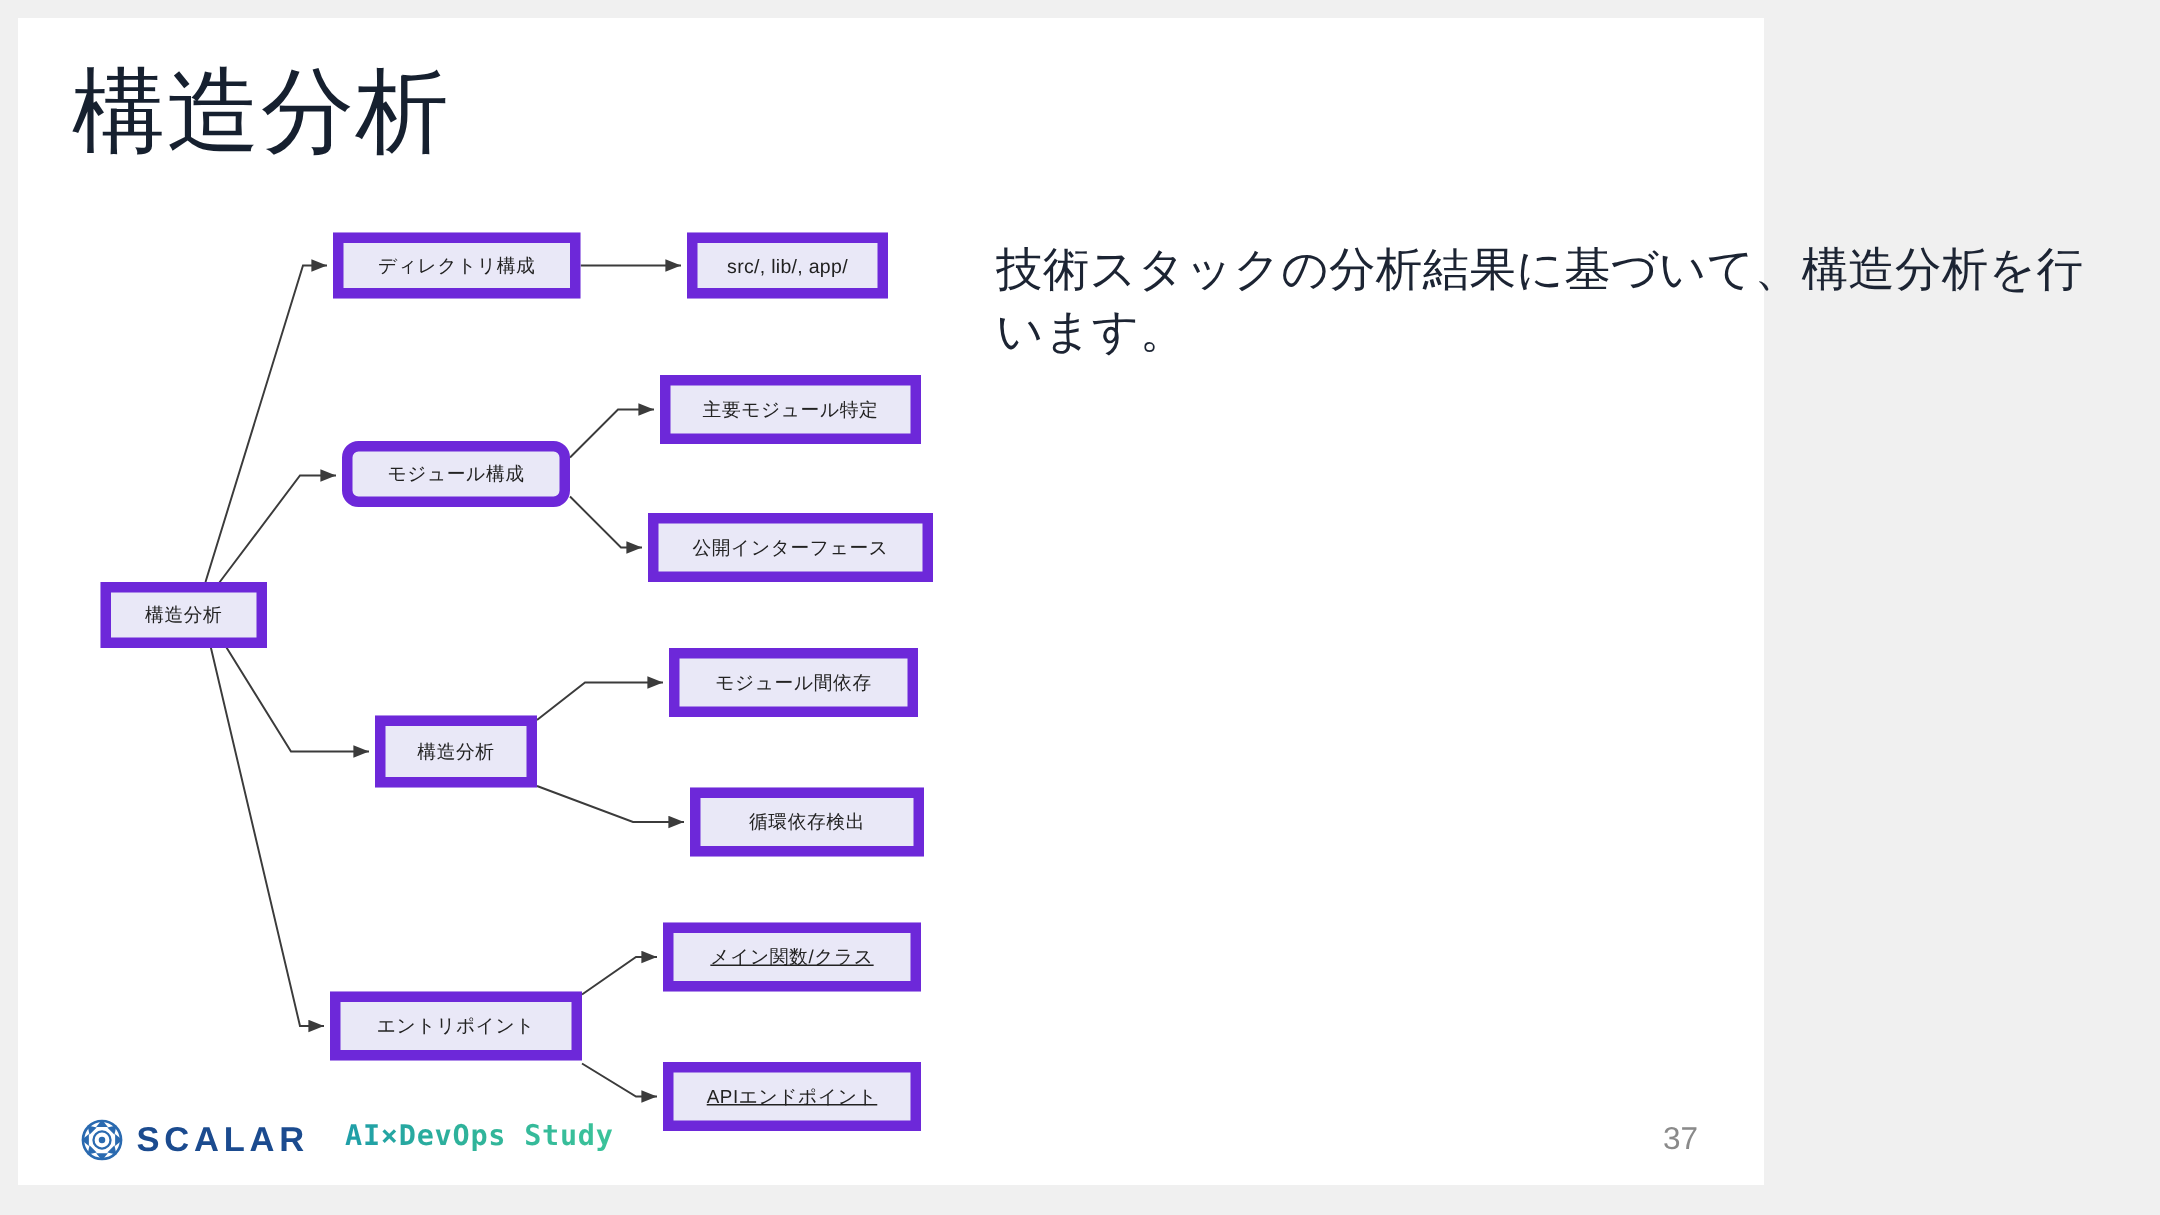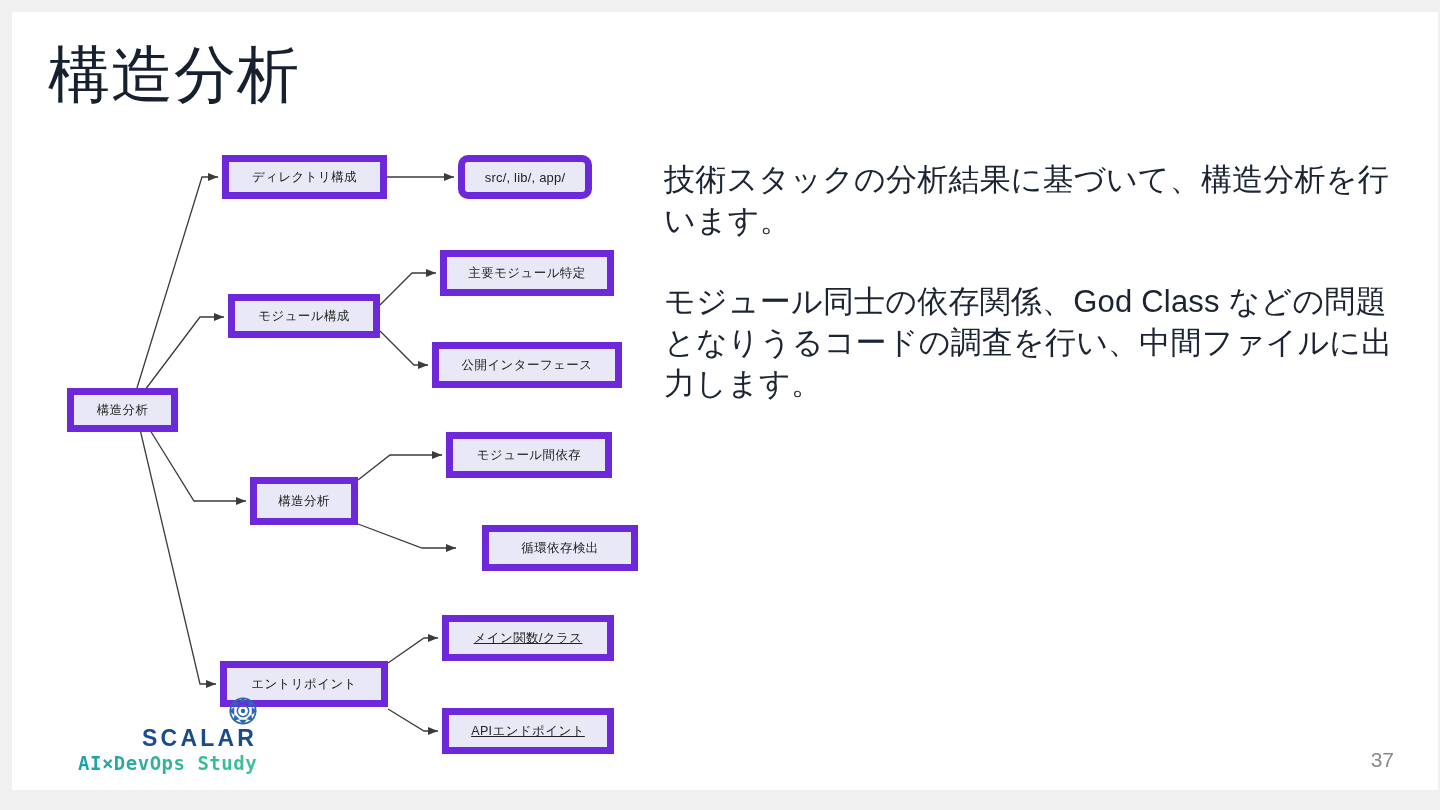--- a/index.html
+++ b/index.html
@@ -5,21 +5,21 @@
   html,body{margin:0;padding:0;}
   body{
     width:1440px;height:810px;
     background:#f0f0f0;
     font-family:"Liberation Sans","DejaVu Sans",sans-serif;
     overflow:hidden;
   }
   #slide-frame{
     position:absolute;
     left:12px;top:12px;
-    width:1426px;height:778px;
+    width:1164px;height:778px;
     background:#ffffff;
   }
 
   
   #page-title{
     position:absolute;
     left:36px;top:30px;
     font-size:62px;
     line-height:1.05;
     color:#16202f;
@@ -38,21 +38,21 @@
     position:absolute;
     box-sizing:border-box;
     background:#e9e8f7;
     border:7px solid #6d28d9;
     display:flex;align-items:center;justify-content:center;
     color:#222222;
     font-size:12.5px;
     letter-spacing:0.4px;
     text-align:center;
   }
-  .node.latin{font-size:13px;letter-spacing:0.2px;border-radius:10px;}
+  .node.latin{font-size:13px;letter-spacing:0.2px;}
 
   
   #body-copy{
     position:absolute;
     left:652px;top:148px;
     width:740px;
     color:#1c2433;
   }
   #body-copy p{
     margin:0;
@@ -64,21 +64,21 @@
 
   
   #footer{
     position:absolute;
     left:0;bottom:0;
     width:100%;height:70px;
   }
   #brand-lockup{
     position:absolute;
     left:42px;bottom:16px;
-    display:flex;align-items:flex-end;flex-direction:column;
+    display:flex;align-items:flex-start;
   }
   #scalar-logo{width:28px;height:28px;flex:0 0 auto;}
   #brand-name{
     margin-left:9px;
     font-size:23px;
     font-weight:bold;
     letter-spacing:3.2px;
     color:#1b4b8f;
   }
   #study-tag{
@@ -137,39 +137,38 @@
 
         <path d="M346,526 L382,501 L396,501"></path>
 
         <path d="M346,572 L382,594 L396,594"></path>
       </g>
     </svg>
 
     <div class="node" style="left:25px;top:251px;width:111px;height:44px;">構造分析</div>
 
     <div class="node" style="left:180px;top:18px;width:165px;height:44px;">ディレクトリ構成</div>
-    <div class="node" style="left:186px;top:157px;width:152px;height:44px;">モジュール構成</div>
+    <div class="node" style="left:186px;top:157px;width:152px;height:44px;border-radius:11px;">モジュール構成</div>
     <div class="node" style="left:208px;top:340px;width:108px;height:48px;">構造分析</div>
     <div class="node" style="left:178px;top:524px;width:168px;height:46px;">エントリポイント</div>
 
     <div class="node latin" style="left:416px;top:18px;width:134px;height:44px;">src/, lib/, app/</div>
 
     <div class="node" style="left:398px;top:113px;width:174px;height:46px;">主要モジュール特定</div>
     <div class="node" style="left:390px;top:205px;width:190px;height:46px;">公開インターフェース</div>
 
     <div class="node" style="left:404px;top:295px;width:166px;height:46px;">モジュール間依存</div>
-    <div class="node" style="left:440px;top:388px;width:156px;height:46px;">循環依存検出</div>
+    <div class="node" style="left:418px;top:388px;width:156px;height:46px;">循環依存検出</div>
 
     <div class="node" style="left:400px;top:478px;width:172px;height:46px;text-decoration:underline;">メイン関数/クラス</div>
     <div class="node" style="left:400px;top:571px;width:172px;height:46px;text-decoration:underline;">APIエンドポイント</div>
   </div>
 
   <div id="body-copy">
     <p>技術スタックの分析結果に基づいて、構造分析を行います。</p>
-    <p class="para-gap">モジュール同士の依存関係、God Class などの問題となりうるコードの調査を行い、中間ファイルに出力します。</p>
   </div>
 
   <div id="footer">
     <div id="brand-lockup">
       <svg id="scalar-logo" viewBox="0 0 64 64">
         <circle cx="32" cy="32" r="29" fill="none" stroke="#2a6ab0" stroke-width="4"></circle>
         <circle cx="32" cy="32" r="13" fill="none" stroke="#2a6ab0" stroke-width="3.5"></circle>
         <g fill="#2a6ab0">
           <path d="M32 1 L41 12 L23 12 Z"></path>
           <path d="M32 63 L41 52 L23 52 Z"></path>

